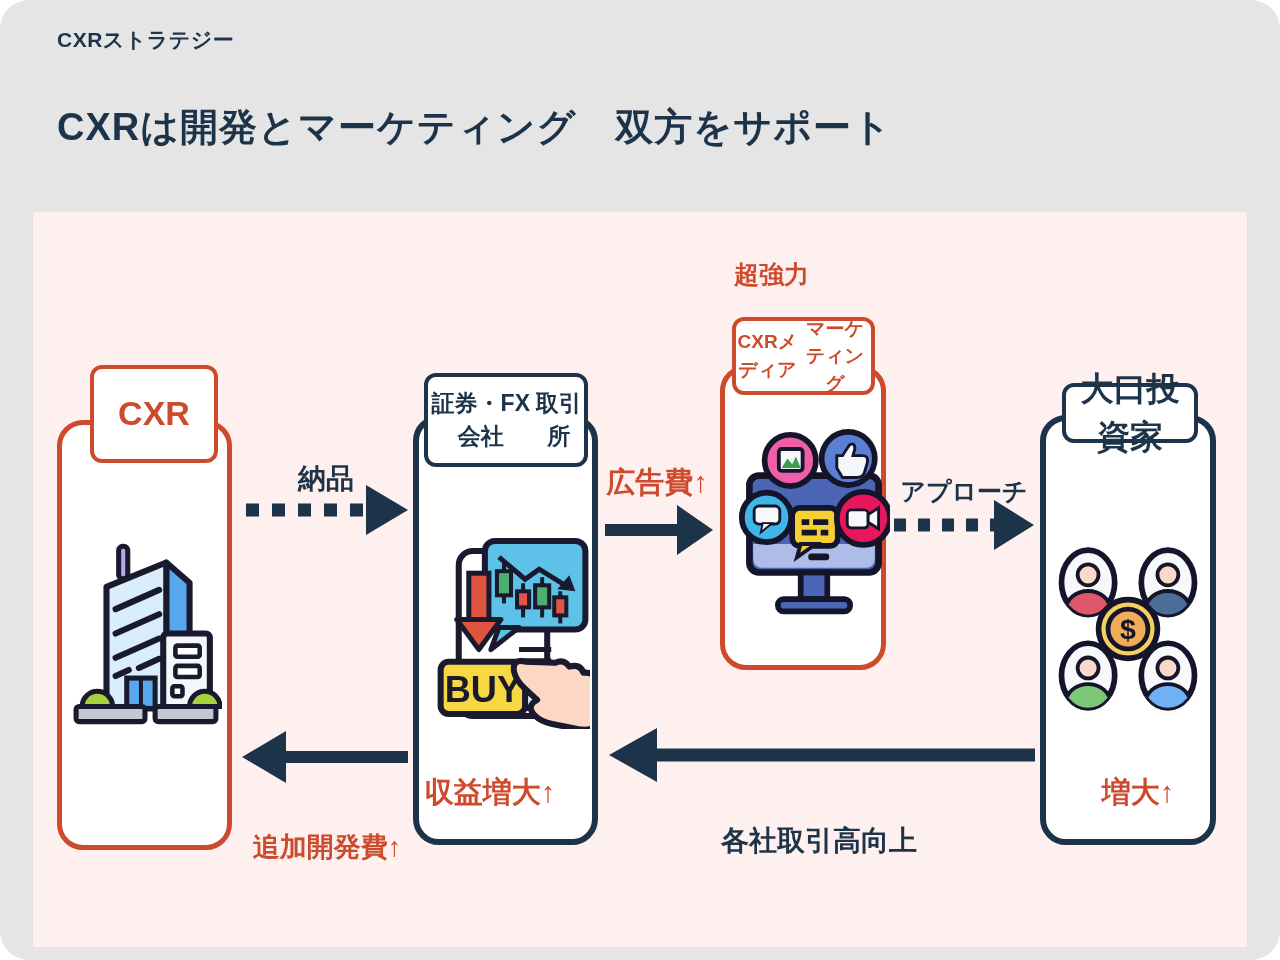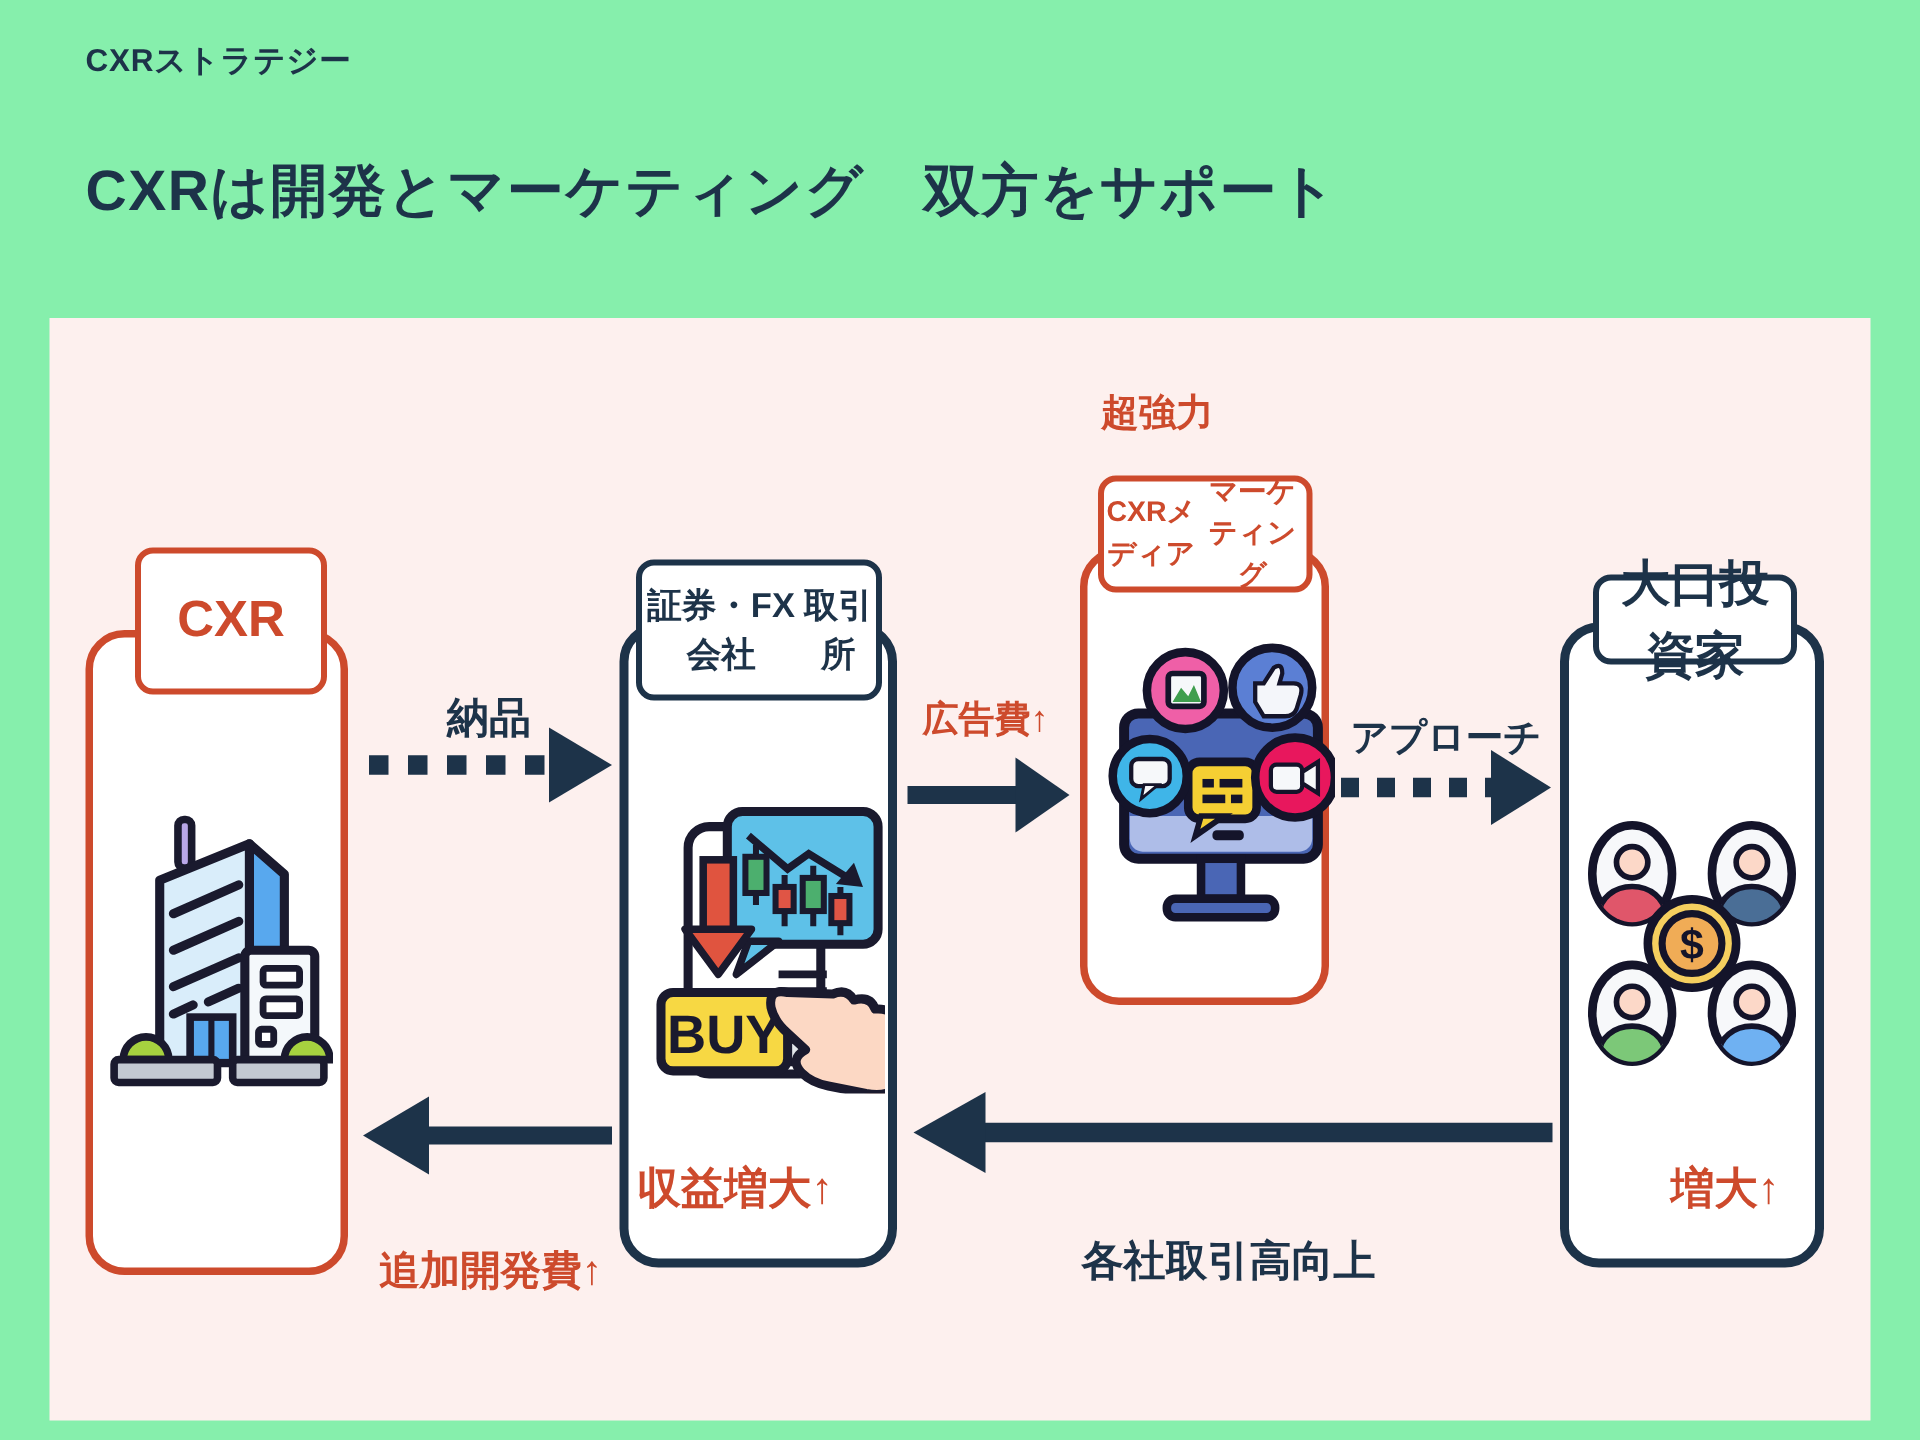--- a/index.html
+++ b/index.html
@@ -4,21 +4,21 @@
 <style>
   :root{
     --navy:#1d3349;
     --red:#cd4a2c;
     --pink:#fdf0ee;
     --ink:#14142a;
   }
   *{margin:0;padding:0;box-sizing:border-box;}
   html,body{background:#ffffff;}
   body{font-family:"Liberation Sans","DejaVu Sans",sans-serif;}
-  .page{position:relative;width:1280px;height:960px;background:#86efac;overflow:hidden;}
+  .page{position:relative;width:1280px;height:960px;background:#e5e5e5;overflow:hidden;border-radius:29px;}
 
   .eyebrow{position:absolute;left:57px;top:26px;font-size:21px;font-weight:bold;color:var(--navy);letter-spacing:.5px;}
   .title{position:absolute;left:57px;top:102px;font-size:38px;font-weight:bold;color:var(--navy);letter-spacing:1px;}
 
   .panel{position:absolute;left:33px;top:212px;width:1214px;height:735px;background:var(--pink);}
 
   .nodebox{position:absolute;background:#fff;border-radius:26px;}
   .nodebox.red{border:5px solid var(--red);}
   .nodebox.navy{border:6px solid var(--navy);}
   #box-cxr{left:57px;top:420px;width:175px;height:430px;}
@@ -37,34 +37,34 @@
   .badge{position:absolute;left:734px;top:258px;font-size:25px;font-weight:bold;color:var(--red);}
 
   .node-icon{position:absolute;}
   #icon-building{left:70px;top:543px;width:152px;height:185px;}
   #icon-trading{left:428px;top:533px;width:162px;height:196px;}
   #icon-media{left:738px;top:425px;width:152px;height:200px;}
   #icon-investors{left:1052px;top:536px;width:152px;height:186px;}
 
   .bottom-label{position:absolute;text-align:center;font-weight:bold;color:var(--red);font-size:29px;}
   #bl-exchange{left:413px;top:773px;width:154px;}
-  #bl-investors{left:1040px;top:773px;width:196px;margin-left:12px;}
+  #bl-investors{left:1040px;top:773px;width:196px;}
 
   .arrow{position:absolute;}
   #arrow-delivery{left:240px;top:480px;}
   #arrow-adcost{left:603px;top:500px;}
   #arrow-approach{left:890px;top:495px;}
   #arrow-trade{left:605px;top:724px;}
   #arrow-devcost{left:236px;top:725px;}
 
   .arrow-label{position:absolute;text-align:center;font-weight:bold;font-size:28px;margin-top:23px;}
   .arrow-label.navy{color:var(--navy);}
   .arrow-label.red{color:var(--red);}
   #al-delivery{left:240px;top:437px;width:172px;}
-  #al-adcost{left:592px;top:440px;width:130px;font-size:24px;}
+  #al-adcost{left:592px;top:440px;width:130px;font-size:29px;}
   #al-approach{left:880px;top:452px;width:168px;font-size:25px;}
   #al-trade{left:639px;top:799px;width:360px;}
   #al-devcost{left:239px;top:806px;width:176px;font-size:27px;}
 </style>
 </head>
 <body>
 
 <div class="page">
 
   <div class="eyebrow">CXRストラテジー</div>

